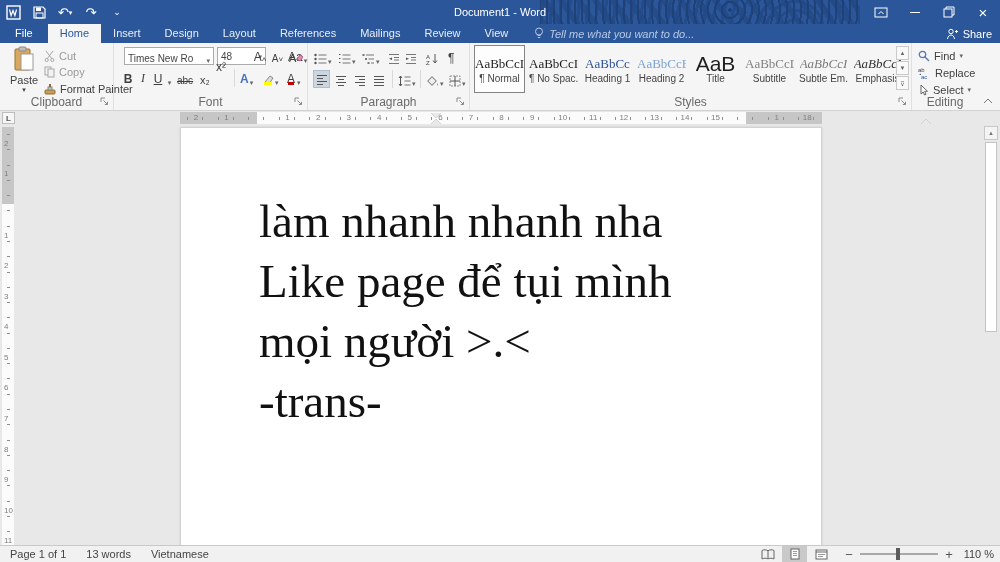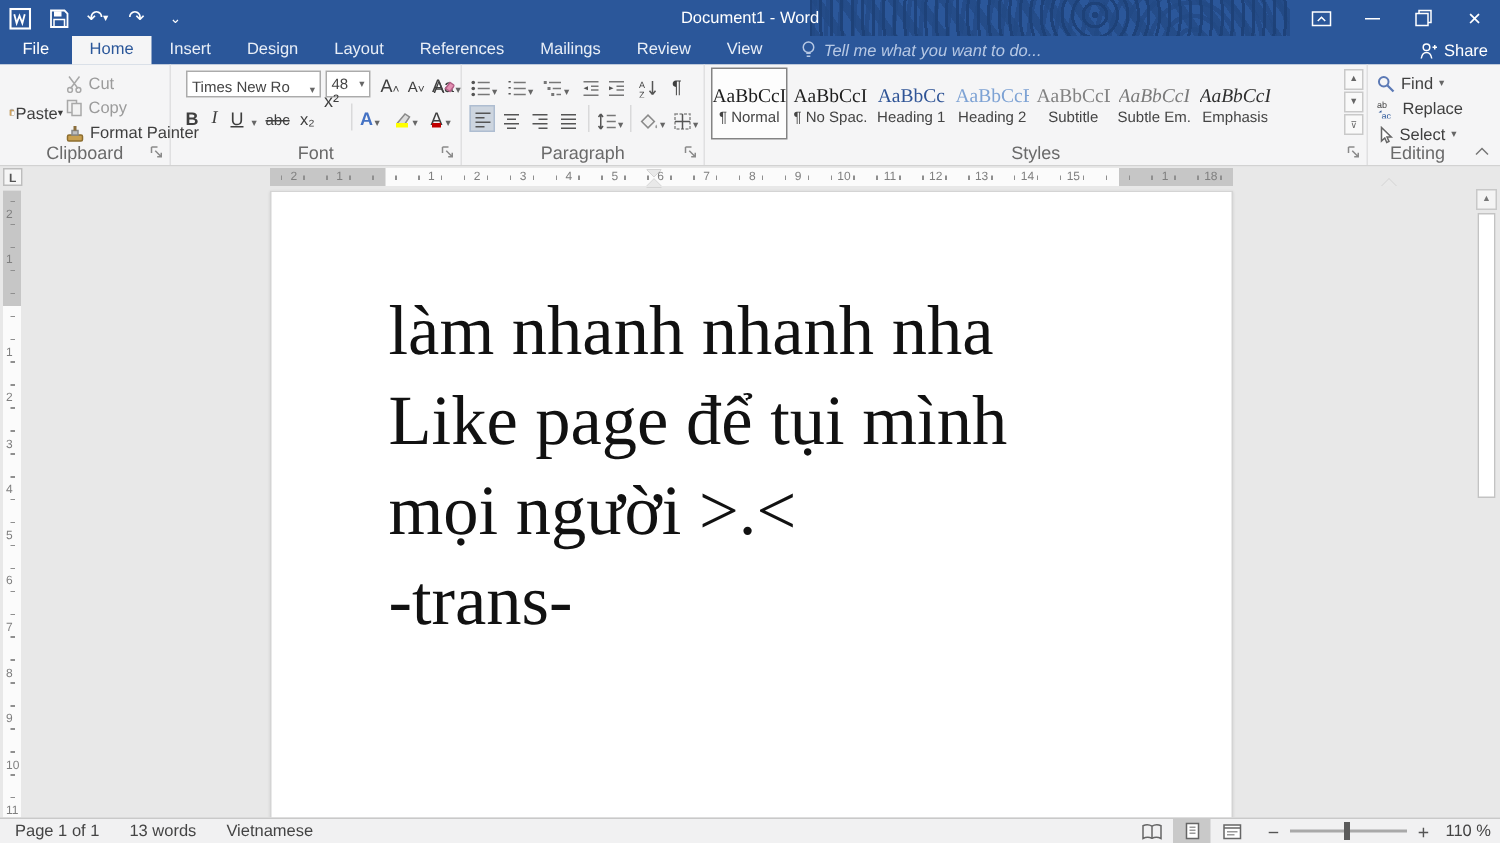--- a/index.html
+++ b/index.html
@@ -42,21 +42,21 @@
   .group{position:absolute;top:0;height:67px;border-right:1px solid #e0e0e1;}
   .glabel{position:absolute;bottom:1px;left:0;right:0;text-align:center;font-size:12px;color:#6a6a6a;}
   .launcher{position:absolute;bottom:3px;right:3px;width:10px;height:10px;}
   .g-clip{left:0;width:114px;}
   .g-font{left:114px;width:194px;}
   .g-par{left:308px;width:162px;}
   .g-sty{left:470px;width:442px;}
   .g-edit{left:912px;width:66px;border-right:none;}
   .collapse{position:absolute;right:4px;bottom:2px;width:16px;height:14px;display:flex;align-items:center;justify-content:center;}
 
-  .paste{position:absolute;left:6px;top:3px;width:36px;height:58px;display:flex;
+  .paste{position:absolute;left:6px;top:3px;width:36px;height:58px;display:flex;flex-direction:column;
          align-items:center;justify-content:flex-start;font-size:11px;color:#3f3f3f;}
   .paste .plab{margin-top:2px;}
   .cliprow{position:absolute;left:44px;height:15px;display:flex;align-items:center;gap:4px;font-size:11px;color:#9b9b9b;white-space:nowrap;}
   .cliprow.en{color:#3f3f3f;}
 
   .fbox{position:absolute;height:18px;background:#fff;border:1px solid #ababab;font-size:10px;color:#444;
         display:flex;align-items:center;padding:0 3px;justify-content:space-between;}
   .fbox .caret{color:#666;}
   .rbtn{position:absolute;height:18px;display:flex;align-items:flex-end;justify-content:center;
         font-size:12px;color:#3f3f3f;padding-bottom:1px;white-space:nowrap;}
@@ -243,21 +243,21 @@
             <path d="M3.5 3.5l4 4M7.5 4.8v2.7H4.8" stroke="#8a8a8a" fill="none"></path>
           </svg>
       </span>
     </div>
 
     <div class="group g-font">
       <div class="fbox" style="left:10px;top:4px;width:90px;align-items:flex-end;">
         <span>Times New Ro</span>
           <span class="caret">▾</span>
       </div>
-      <div class="fbox" style="left:103px;top:4px;width:30px;">
+      <div class="fbox" style="left:103px;top:4px;width:49px;">
         <span>48</span>
           <span class="caret">▾</span>
       </div>
       <div class="rbtn" style="left:138px;top:4px;width:16px;">
           <span>A</span>
           <span class="sup">˄</span>
         </div>
       <div class="rbtn" style="left:156px;top:4px;width:15px;font-size:10px;">
           <span>A</span>
           <span class="sup">˅</span>
@@ -437,20 +437,24 @@
             <div class="sprev">AaBbCcI</div>
             <div class="slab">¶ No Spac...</div>
           </div>
           <div class="style-card">
             <div class="sprev" style="color: rgb(47, 84, 150);">AaBbCc</div>
             <div class="slab">Heading 1</div>
           </div>
           <div class="style-card">
             <div class="sprev" style="color: rgb(125, 162, 212);">AaBbCcE</div>
             <div class="slab">Heading 2</div>
+          </div>
+          <div class="style-card">
+            <div class="sprev big">AaB</div>
+            <div class="slab">Title</div>
           </div>
           <div class="style-card">
             <div class="sprev" style="color: rgb(130, 130, 130);">AaBbCcD</div>
             <div class="slab">Subtitle</div>
           </div>
           <div class="style-card">
             <div class="sprev" style="color: rgb(122, 122, 122); font-style: italic;">AaBbCcI</div>
             <div class="slab">Subtle Em...</div>
           </div>
           <div class="style-card">

